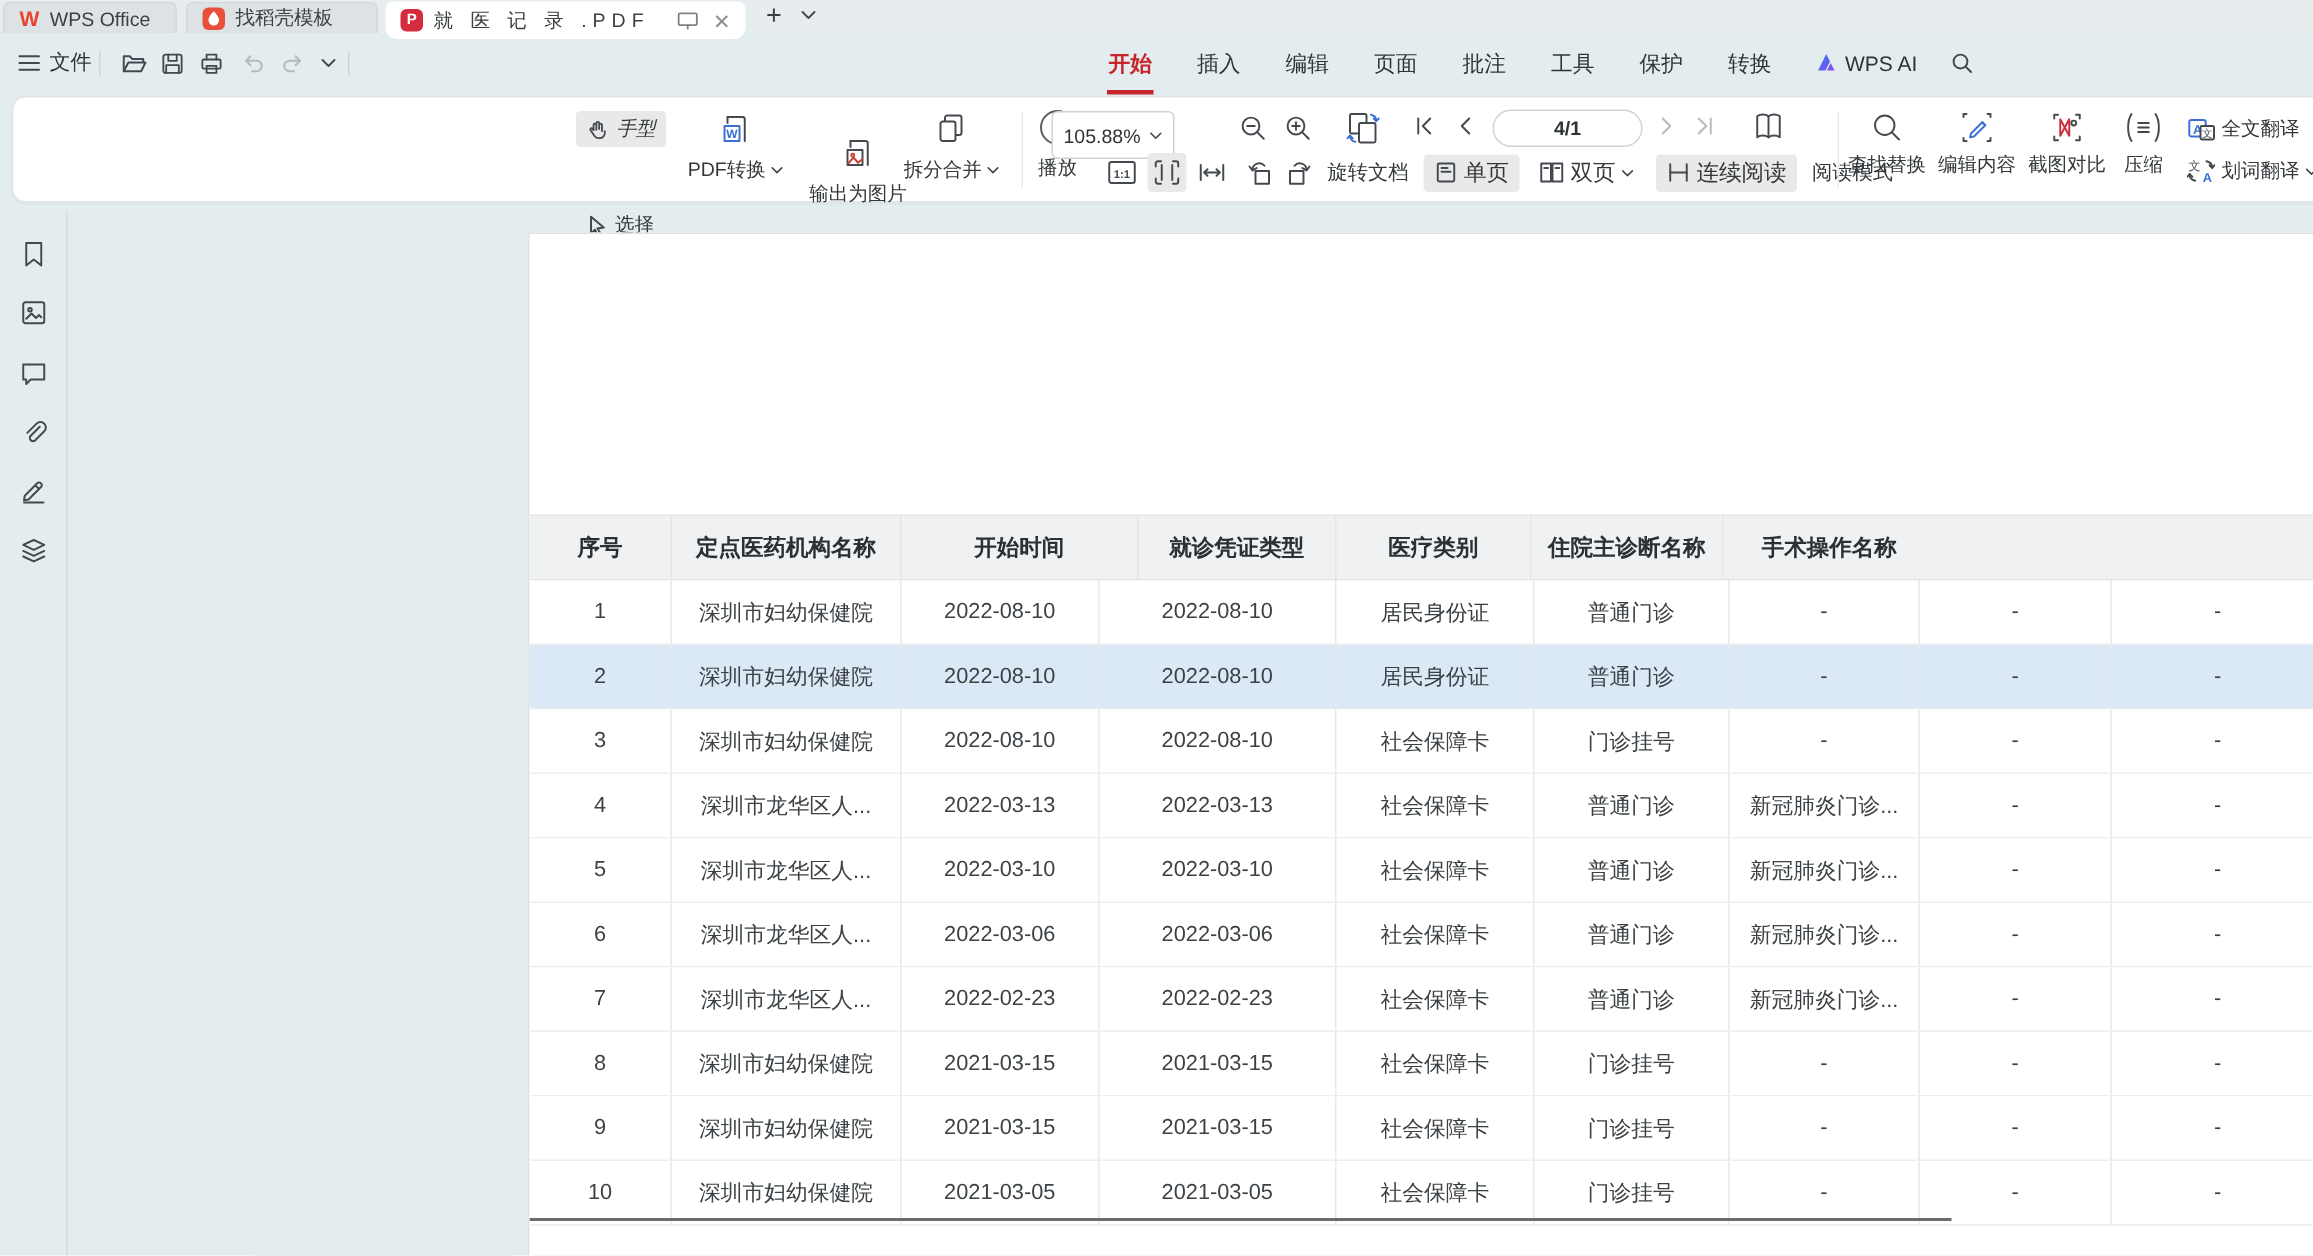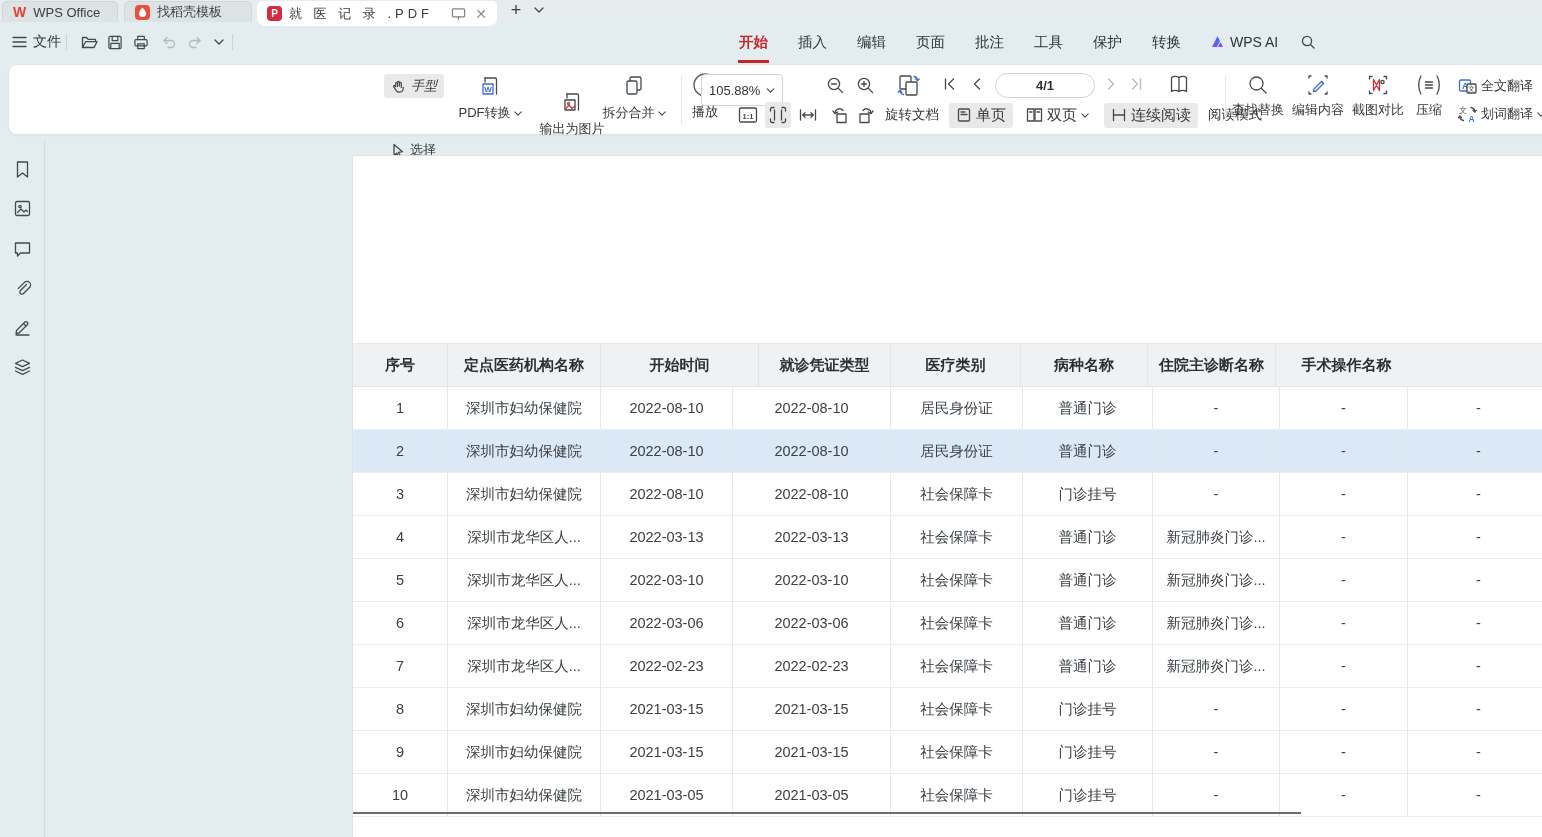--- a/index.html
+++ b/index.html
@@ -493,21 +493,20 @@
 </div>
 
 <div class="page">
   <div class="mtable">
     <div class="thead">
         <div class="th" style="width: 95px;">序号</div>
         <div class="th" style="width: 153px;">定点医药机构名称</div>
         <div class="th" style="width: 158px;">开始时间</div>
         <div class="th" style="width: 132px;">就诊凭证类型</div>
         <div class="th" style="width: 130px;">医疗类别</div>
-        <div class="th" style="width: 127px;">病种名称</div>
         <div class="th" style="width: 128px;">住院主诊断名称</div>
         <div class="th" style="width: 141px;">手术操作名称</div>
       </div>
     <div>
         <div class="tr">
           <div class="td" style="width: 95px;">1</div>
           <div class="td" style="width: 153px;">深圳市妇幼保健院</div>
           <div class="td" style="width: 132px;">2022-08-10</div>
           <div class="td" style="width: 158px;">2022-08-10</div>
           <div class="td" style="width: 132px;">居民身份证</div>

